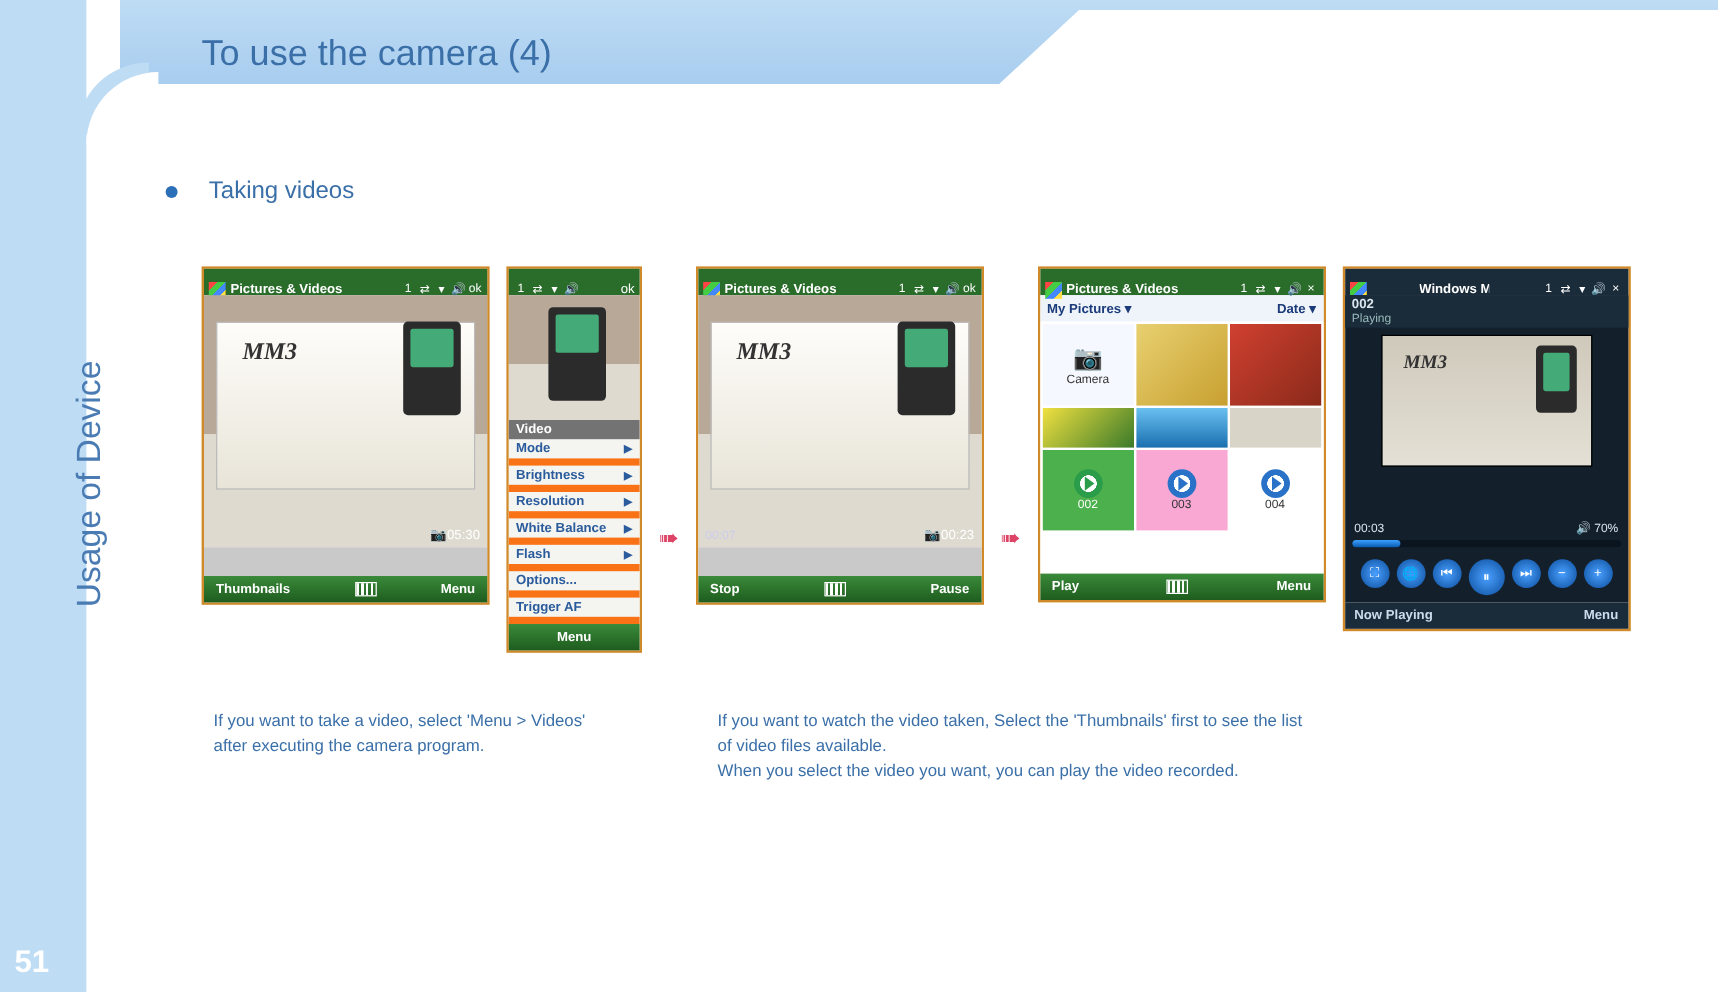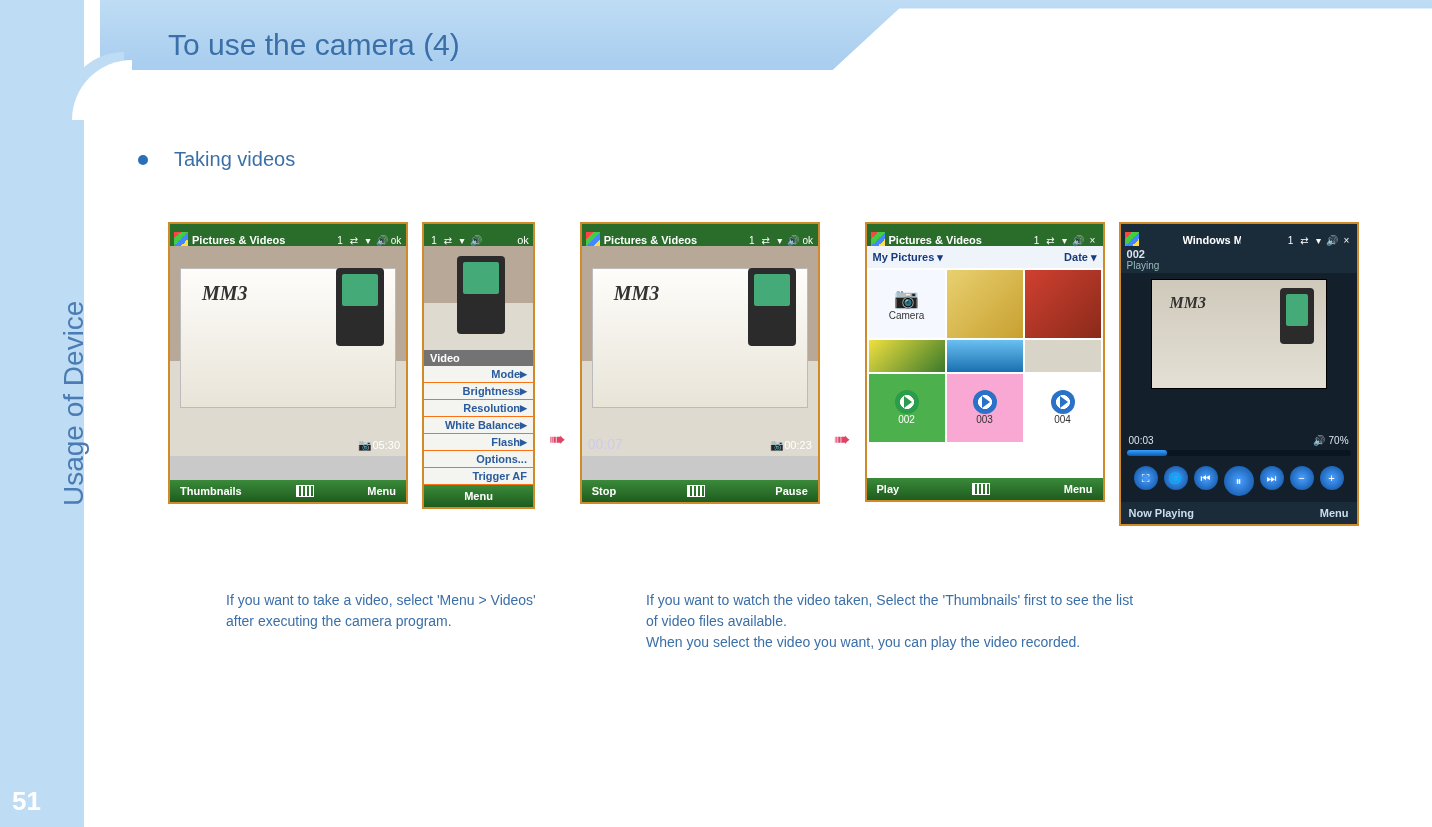--- a/index.html
+++ b/index.html
@@ -26,21 +26,21 @@
   .page-title {
     position: absolute;
     top: 28px; left: 168px;
     font-size: 30px;
     color: #3a6fa8;
     font-weight: 400;
   }
   .sidebar-strip {
     position: absolute;
     left: 0; top: 0; bottom: 0;
-    width: 84px;
+    width: 72px;
     background: #bedcf4;
   }
   .sidebar-vert {
     position: absolute;
     left: 10px; top: 260px;
     transform: rotate(-90deg);
     transform-origin: left top;
     font-size: 28px;
     color: #4a7cb3;
     white-space: nowrap;
@@ -92,22 +92,22 @@
     vertical-align: top;
   }
   .ss-wide { width: 240px; }
   .ss-narrow { width: 113px; }
   .titlebar {
     height: 22px;
     background: #2a6c2a;
     color: #fff;
     font-size: 11px;
     display: flex;
-    align-items: flex-end;
-    padding: 0 4px;
+    align-items: flex-start;
+    padding: 11px 4px;
     gap: 4px;
   }
   .win-flag {
     width: 14px; height: 14px;
     background: linear-gradient(135deg,#f44 0 25%,#4c4 25% 50%,#48f 50% 75%,#fd4 75% 100%);
   }
   .tb-title { flex: 1; font-weight: bold; white-space: nowrap; overflow: hidden; }
   .tb-icons { display:flex; gap:2px; font-size:10px; }
   .tb-ic { width:12px; text-align:center; }
   .viewport {
@@ -134,21 +134,21 @@
   .vp-dev::after {
     content:""; position:absolute; top:6px; left:6px; right:6px; height:32px;
     background:#4a7; border-radius:2px;
   }
   .vp-timer {
     position:absolute; bottom:4px; right:6px;
     color:#fff; font-size:11px;
   }
   .vp-timer-left {
     position:absolute; bottom:4px; left:6px;
-    color:#cce; font-size:14px;
+    color:#cce; font-size:10px;
   }
   .gray-gap { height: 24px; background:#c9c9c9; }
   .softbar {
     height: 22px;
     background: linear-gradient(180deg,#3a8a3a,#1e5c1e);
     display:flex; align-items:center; justify-content:space-between;
     padding:0 10px; color:#fff; font-size:11px; font-weight:bold;
   }
   .kbd-ic {
     width:18px; height:12px; border:1px solid #fff;
@@ -158,22 +158,22 @@
   .menu-col {
     background:#f4f4f0;
   }
   .menu-head {
     background:#737373; color:#fff; font-size:11px; font-weight:bold;
     padding:2px 6px;
   }
   .menu-item {
     font-size:11px; font-weight:bold; color:#2a5b9c;
     padding:2px 6px;
-    display:flex; justify-content:flex-end; align-items:center;
-    border-bottom:1px solid #f97316;
+    display:flex; justify-content:space-between; align-items:center;
+    border-bottom:6px solid #f97316;
   }
   .menu-chev { color:#2a5b9c; font-size:9px; }
   .softbar-single {
     height:22px; background:linear-gradient(180deg,#3a8a3a,#1e5c1e);
     display:flex; align-items:center; justify-content:center;
     color:#fff; font-size:11px; font-weight:bold;
   }
   .arrow-conn {
     align-self:center;
     margin-top:130px;
@@ -255,21 +255,21 @@
     position:absolute;
     top: 590px;
     left: 178px;
     right: 12px;
     display:flex;
     gap: 100px;
     font-size: 14px;
     color:#3a6fa8;
     line-height:1.5;
   }
-  .cap1 { width: 320px; margin-left: 48px; }
+  .cap1 { width: 320px; }
   .cap2 { width: 260px; }
   .cap3 { width: 490px; }
 </style>
 </head>
 <body>
 
 <div class="page">
 
   <div class="sidebar-strip">
     <div class="page-num">51</div>

